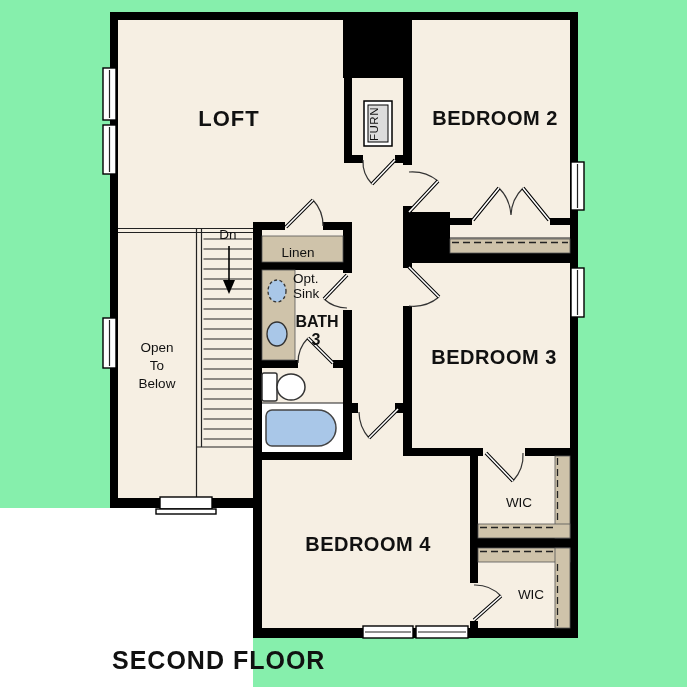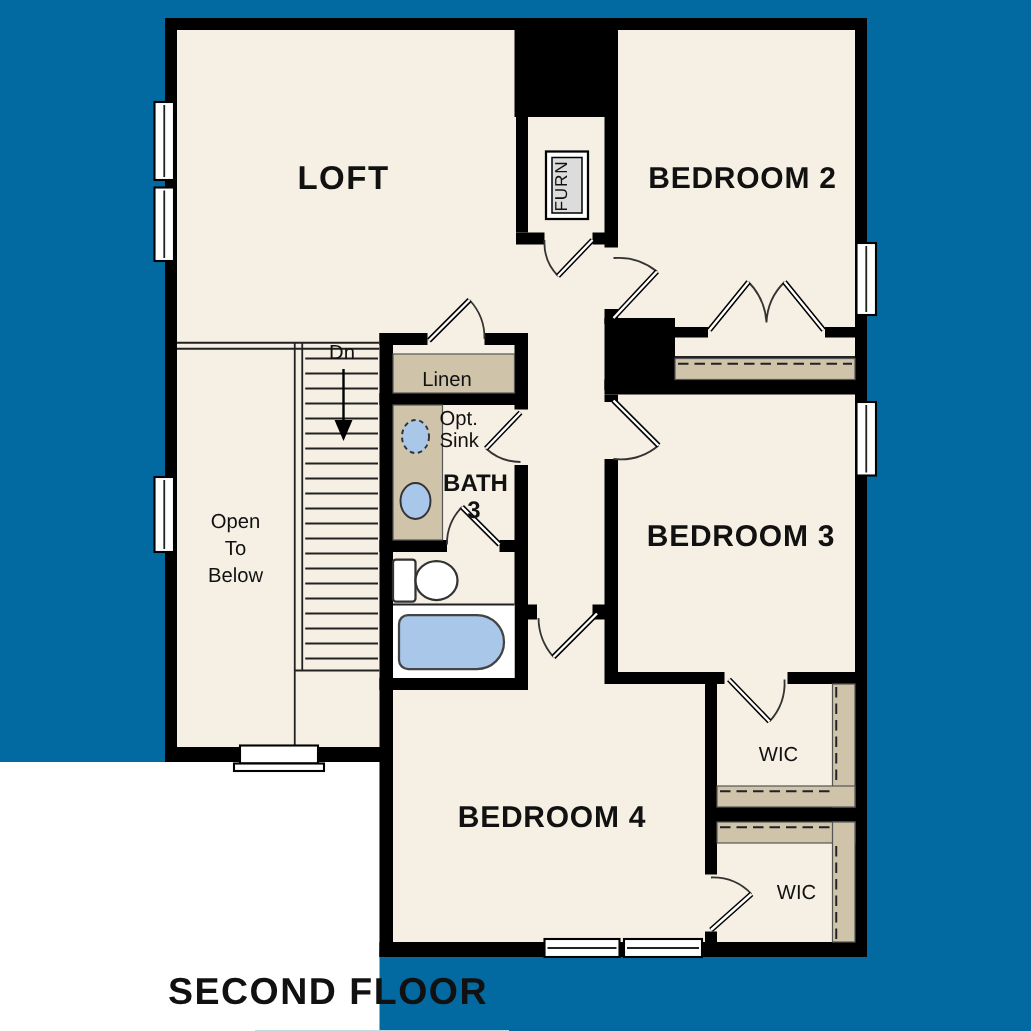--- a/index.html
+++ b/index.html
@@ -1,16 +1,16 @@
 <!DOCTYPE html>
 <html><head>
 <meta charset="utf-8">
 <style>
   html,body{margin:0;padding:0;background:#fff;}
-  .canvas{position:relative;width:687px;height:687px;background:#0369a1;overflow:hidden;
+  .canvas{position:relative;width:687px;height:687px;background:#86efac;overflow:hidden;
           font-family:"Liberation Sans", sans-serif;}
   svg text{fill:#111;}
   .room-label{font-weight:bold;font-size:20px;letter-spacing:.5px;}
   .loft-label{font-weight:bold;font-size:22px;letter-spacing:1px;}
   .small-label{font-size:13.5px;}
   .bath-label{font-weight:bold;font-size:16px;}
   .furn-label{font-size:11.5px;letter-spacing:.5px;}
   .title-label{font-weight:bold;font-size:25px;letter-spacing:1px;}
   .wall{fill:#000;}
   .thin{stroke:#222;stroke-width:1.2;fill:none;}

